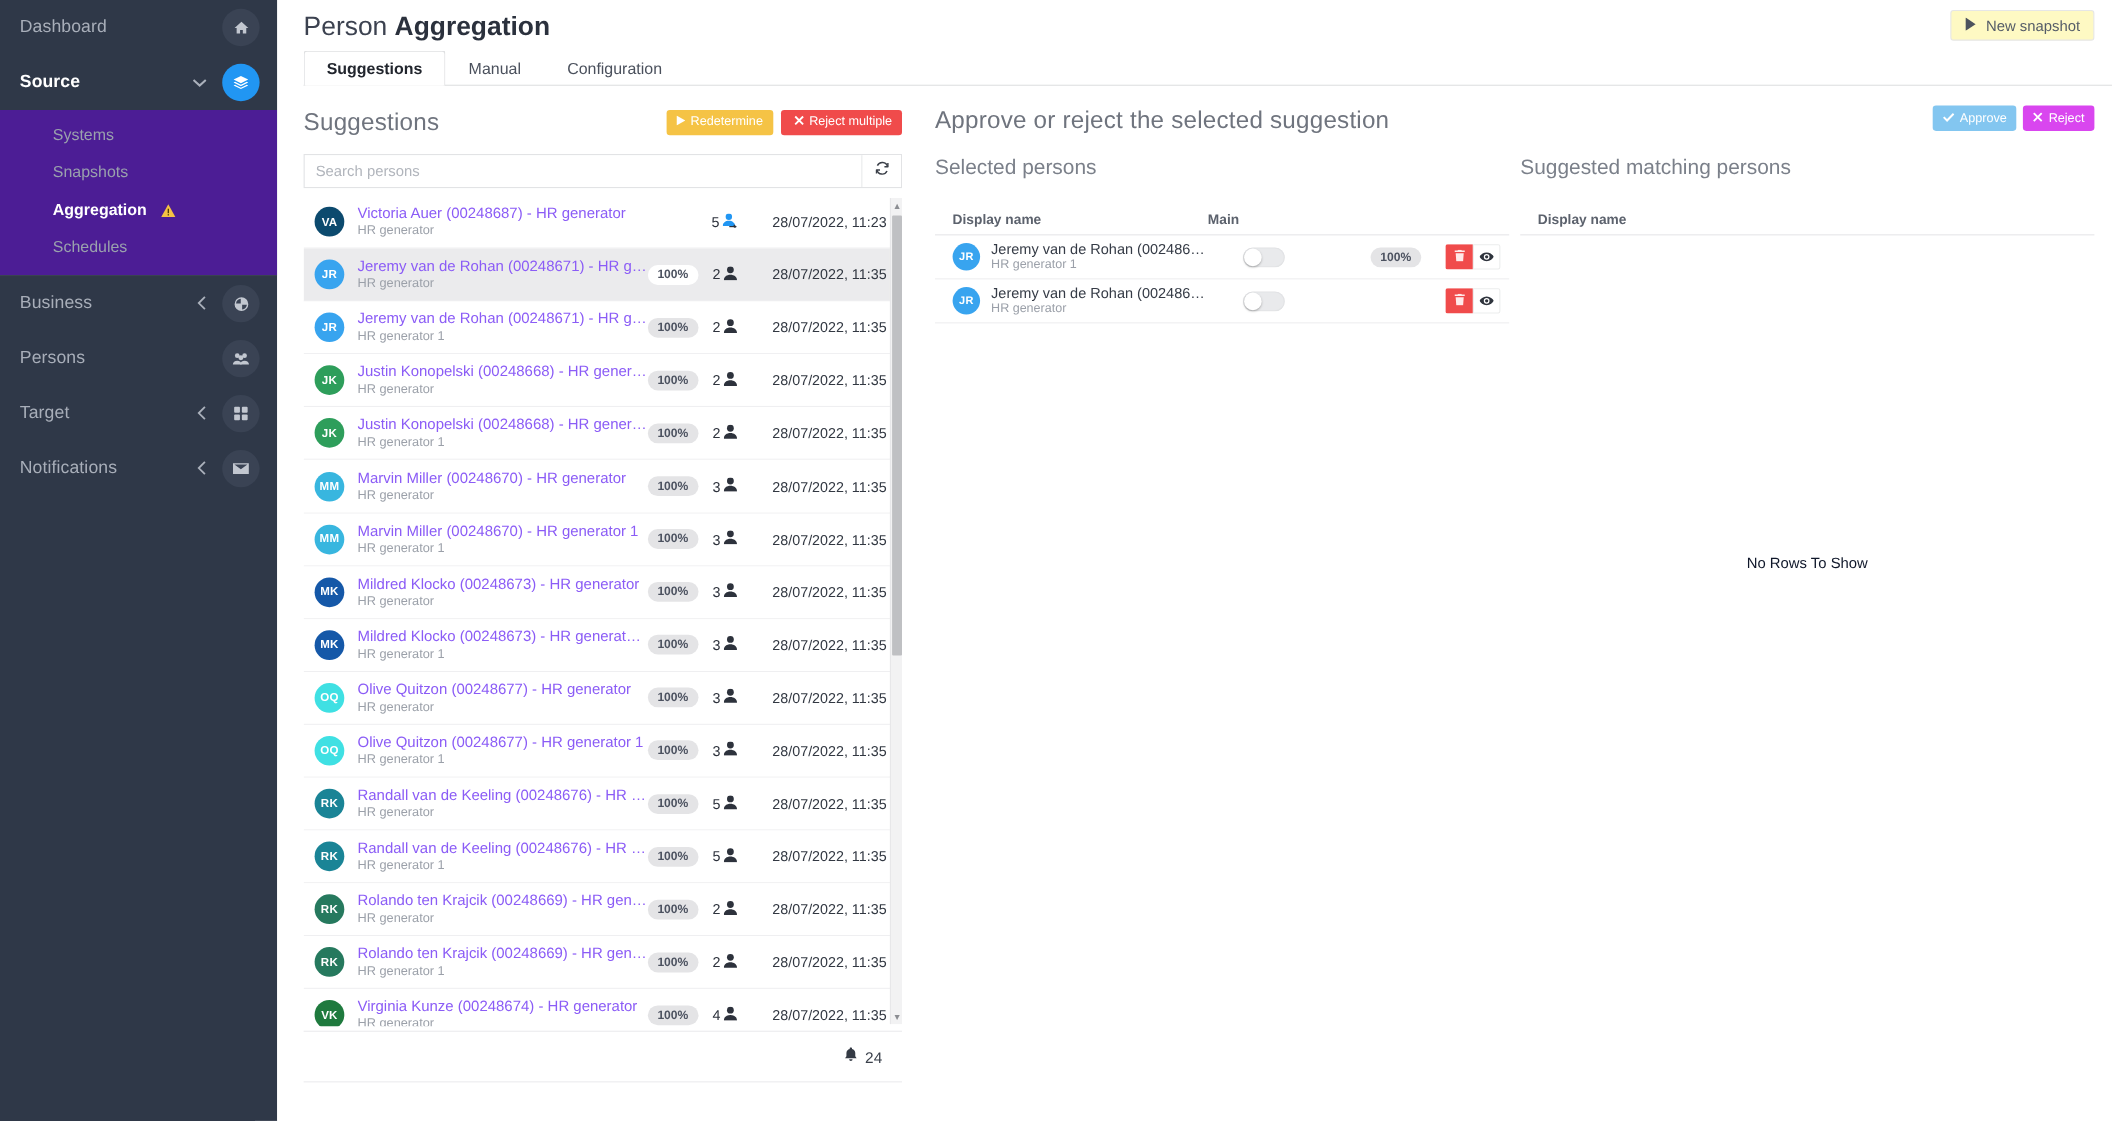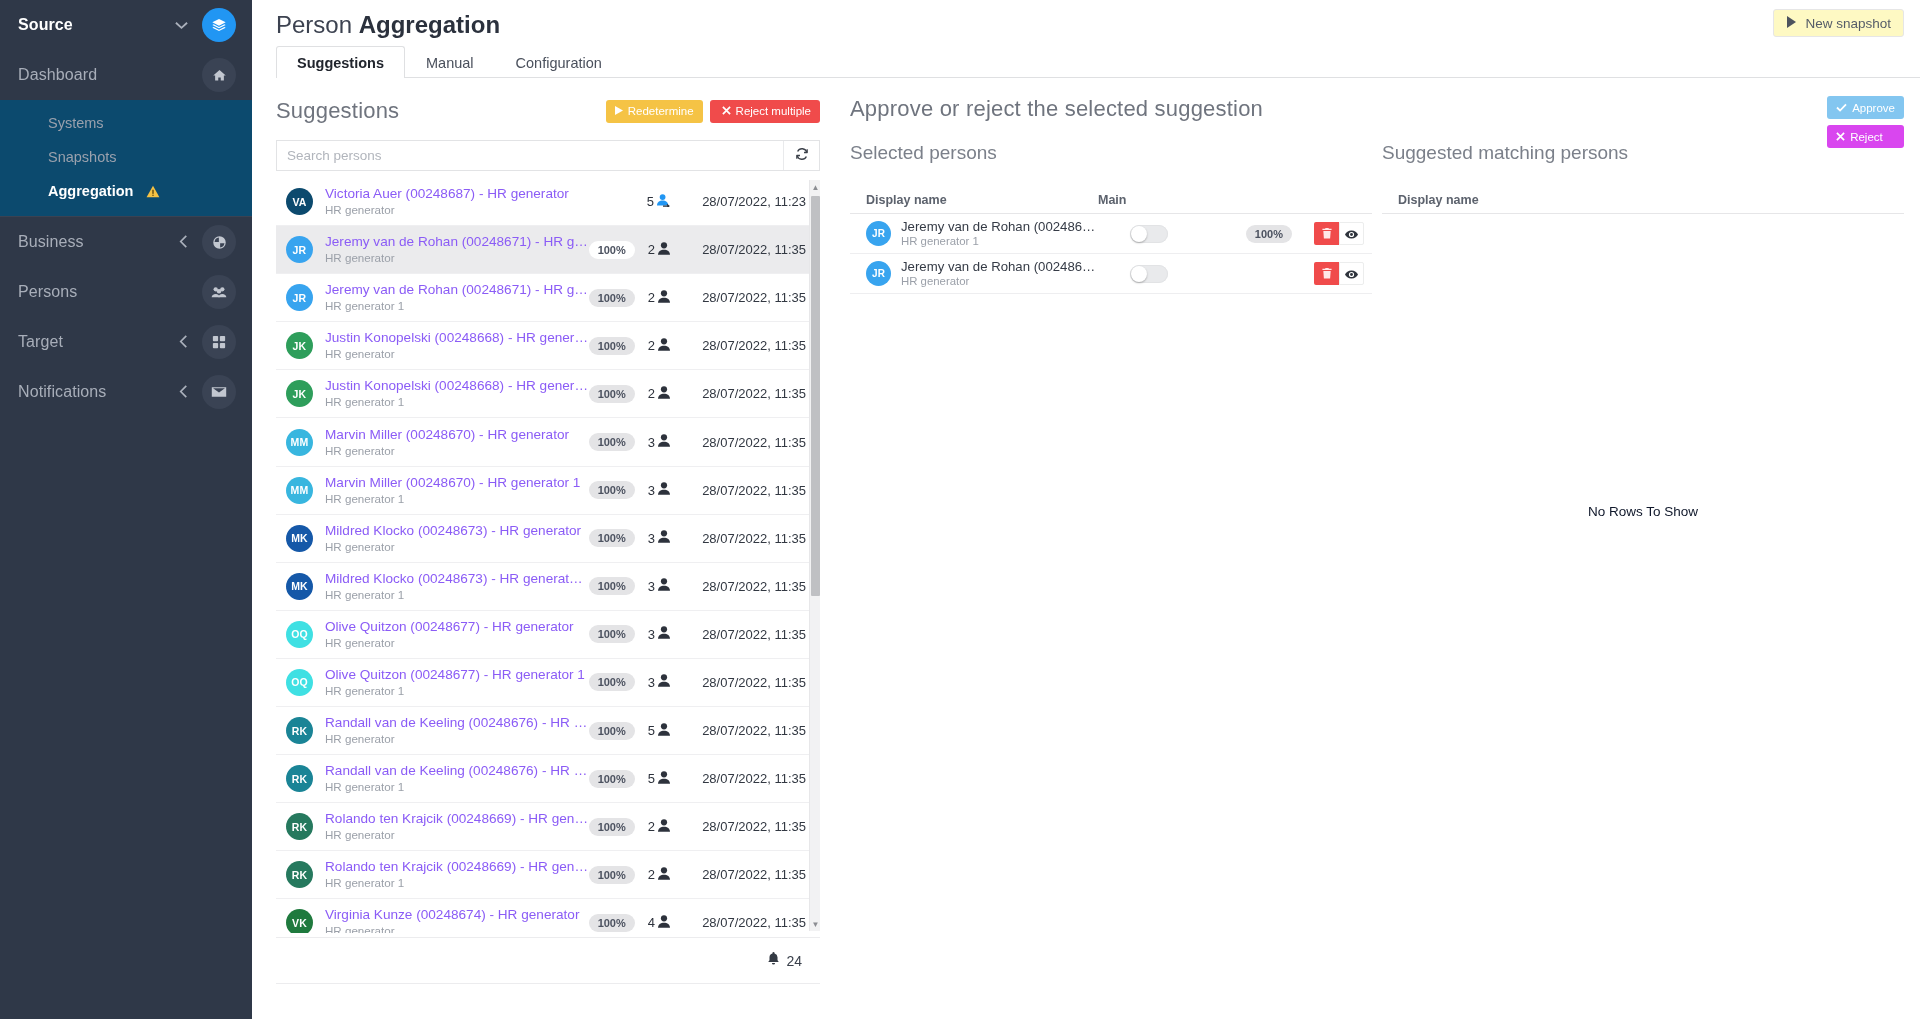--- a/index.html
+++ b/index.html
@@ -38,21 +38,21 @@
   .nav-icon {
     width: 34px; height: 34px; border-radius: 50%;
     background: #3a4354;
     display: flex; align-items: center; justify-content: center;
     margin-right: 16px;
     flex: none;
   }
   .nav-icon.blue { background: #2196f3; }
   .nav-icon svg { display: block; }
 
-  .submenu { background: #0c4a6e; padding: 6px 0 8px; }
+  .submenu { background: #4c1d95; padding: 6px 0 8px; }
   .sub-row {
     height: 34px; display: flex; align-items: center;
     padding-left: 48px; font-size: 14.5px; color: #9aa1ad;
     cursor: pointer;
   }
   .sub-row.active { color: #ffffff; font-weight: bold; }
   .warn-ico { margin-left: 13px; display: inline-flex; }
 
   .nav-sep { height: 1px; background: #3a4252; margin: 0; }
 
@@ -251,21 +251,21 @@
     font-size: 14px; color: #3a404b;
   }
 
   
   .rp-head {
     display: flex; align-items: flex-start; height: 30px;
   }
   .rp-title {
     font-size: 22px; color: #6f747e; letter-spacing: .2px;
   }
-  .rp-btns { margin-left: auto; display: flex; gap: 6px; flex-direction: column; }
+  .rp-btns { margin-left: auto; display: flex; gap: 6px; }
   .tables { display: flex; margin-top: 16px; }
   .tbl-col { flex: 1; min-width: 0; }
   .tbl-col.right-col { margin-left: 10px; }
   .tbl-label {
     font-size: 19px; color: #7b808a; margin-bottom: 22px;
   }
   .tbl-header {
     display: flex; align-items: center;
     height: 28px; padding: 0 8px 0 16px;
     border-bottom: 1px solid #e6e6e8;
@@ -313,60 +313,63 @@
     text-align: center; font-size: 13.5px; color: #0f172a;
     margin-top: 290px;
   }
 </style>
 </head>
 <body>
 
 <div id="sidebar">
 
   <div class="nav-top">
+    <div class="nav-row">
+      <span class="nav-label">Dashboard</span>
+      <span class="nav-icon">
+        <svg width="15" height="15" viewBox="0 0 24 24" fill="#c2c7d0">
+            <path d="M12 3L2 12h3v8h5v-5h4v5h5v-8h3L12 3z"></path>
+          </svg>
+      </span>
+    </div>
+
     <div class="nav-row active-parent">
       <span class="nav-label">Source</span>
       <span class="nav-chevron">
         <svg width="13" height="9" viewBox="0 0 14 9" fill="none" stroke="#aab0bb" stroke-width="2">
             <path d="M1 1.5L7 7l6-5.5"></path>
           </svg>
       </span>
       <span class="nav-icon blue">
         <svg width="16" height="16" viewBox="0 0 24 24" fill="#ffffff">
             <path d="M12 3L2 8l10 5 10-5-10-5zM2 12l10 5 10-5-2-1-8 4-8-4-2 1zm0 4l10 5 10-5-2-1-8 4-8-4-2 1z"></path>
           </svg>
       </span>
     </div>
-
-    <div class="nav-row">
-      <span class="nav-label">Dashboard</span>
-      <span class="nav-icon">
-        <svg width="15" height="15" viewBox="0 0 24 24" fill="#c2c7d0">
-            <path d="M12 3L2 12h3v8h5v-5h4v5h5v-8h3L12 3z"></path>
-          </svg>
-      </span>
-    </div>
   </div>
 
   <div class="submenu">
     <div class="sub-row">
       <span>Systems</span>
     </div>
     <div class="sub-row">
       <span>Snapshots</span>
     </div>
     <div class="sub-row active">
       <span>Aggregation</span>
       <span class="warn-ico">
         <svg width="14" height="13" viewBox="0 0 24 22">
             <path d="M12 1L23 21H1L12 1z" fill="#f6c244"></path>
             <rect x="11" y="8" width="2" height="7" fill="#463300"></rect>
             <rect x="11" y="16.5" width="2" height="2" fill="#463300"></rect>
           </svg>
       </span>
+    </div>
+    <div class="sub-row">
+      <span>Schedules</span>
     </div>
   </div>
 
   <div class="nav-sep"></div>
 
   <div class="nav-row">
     <span class="nav-label">Business</span>
     <span class="nav-chevron">
       <svg width="9" height="13" viewBox="0 0 9 14" fill="none" stroke="#aab0bb" stroke-width="1.8">
           <path d="M7.5 1L1.5 7l6 6"></path>

